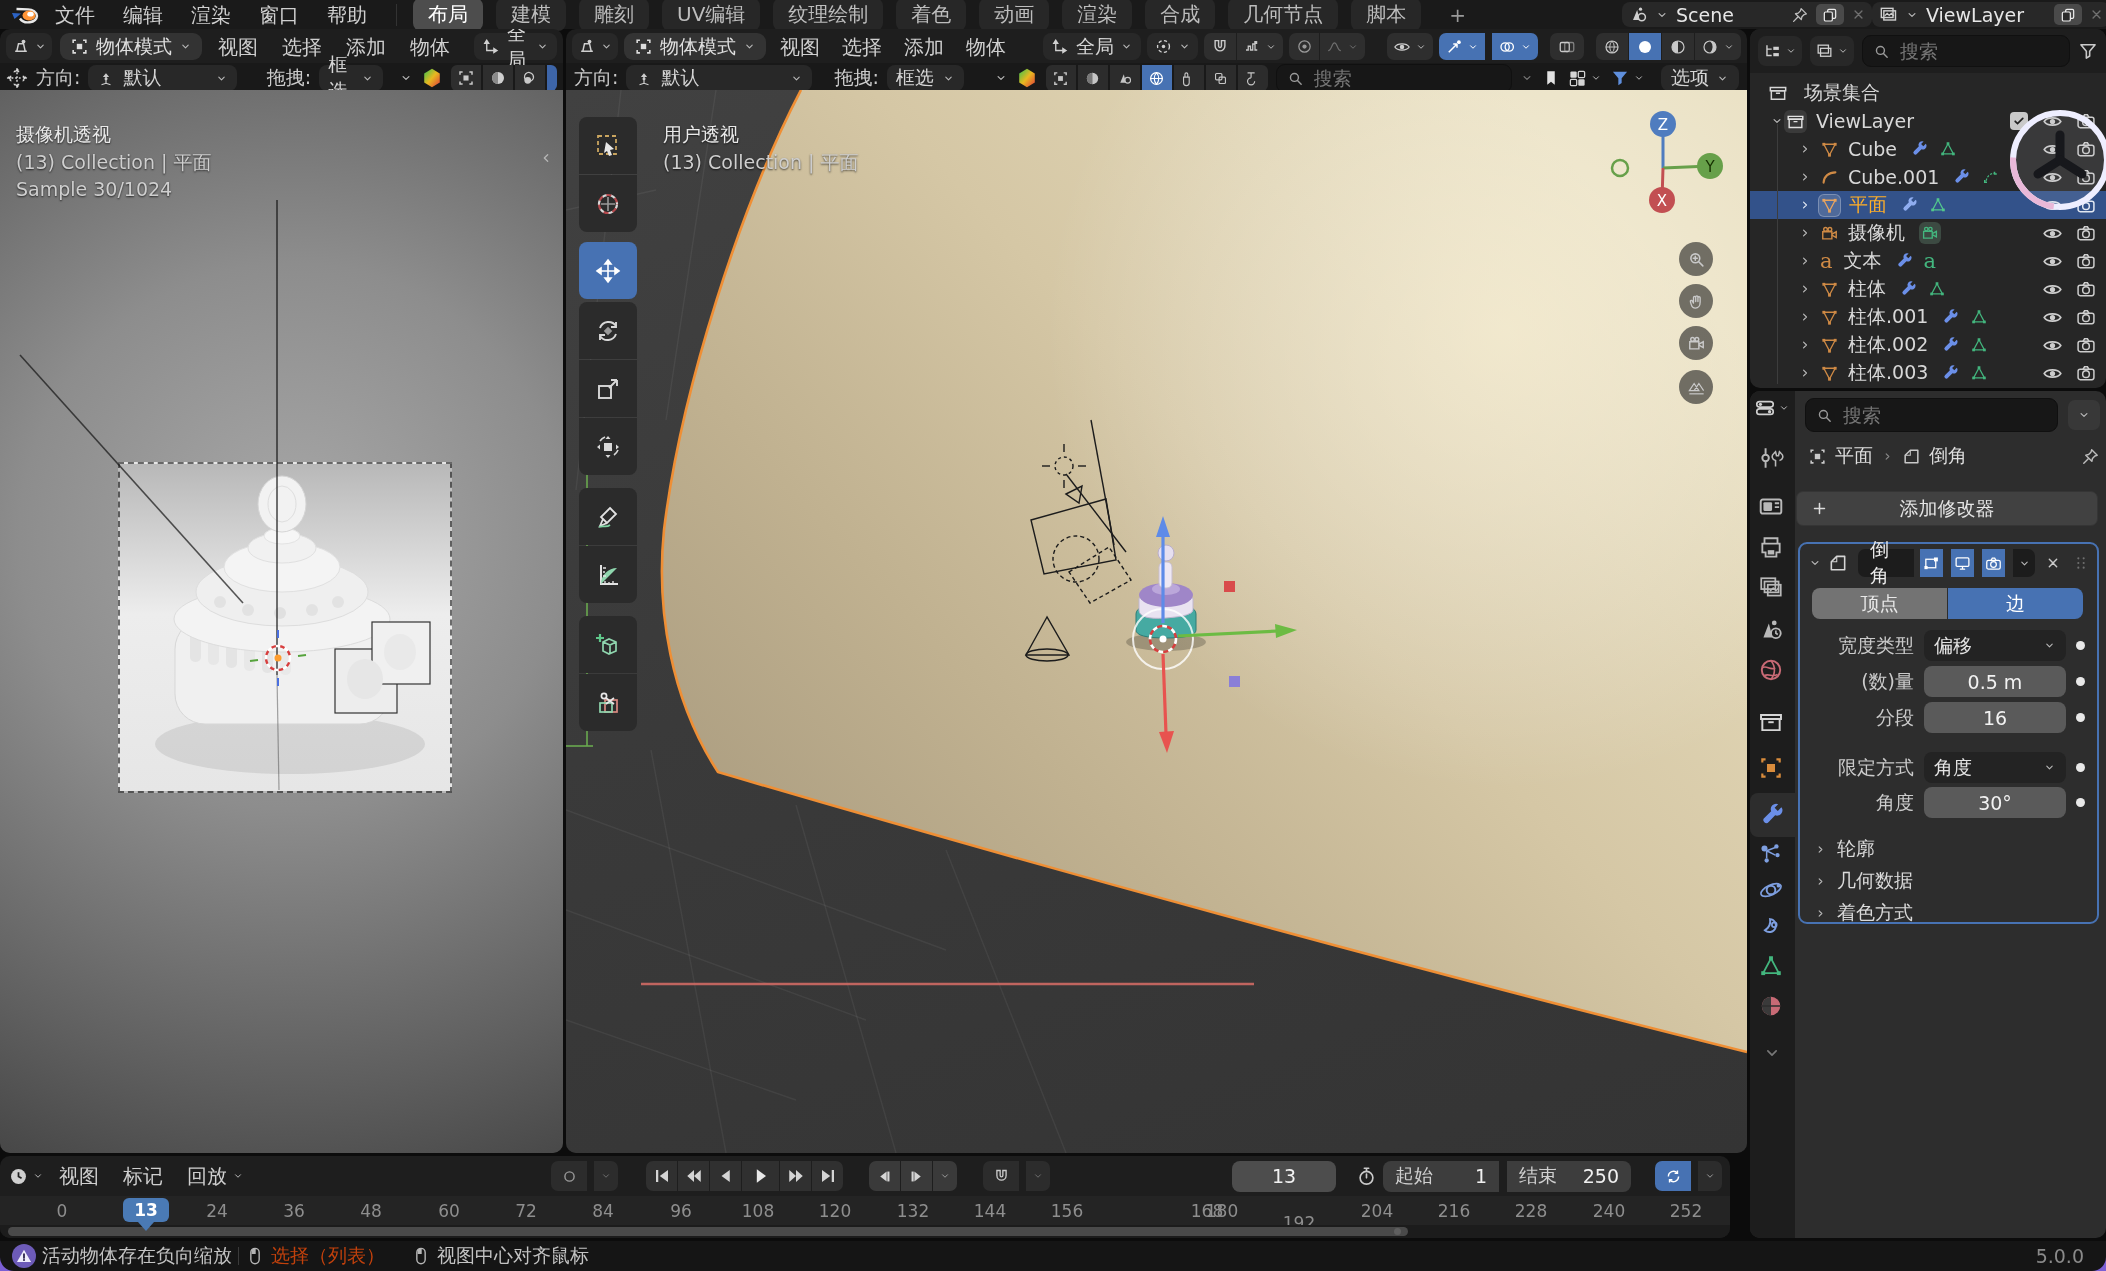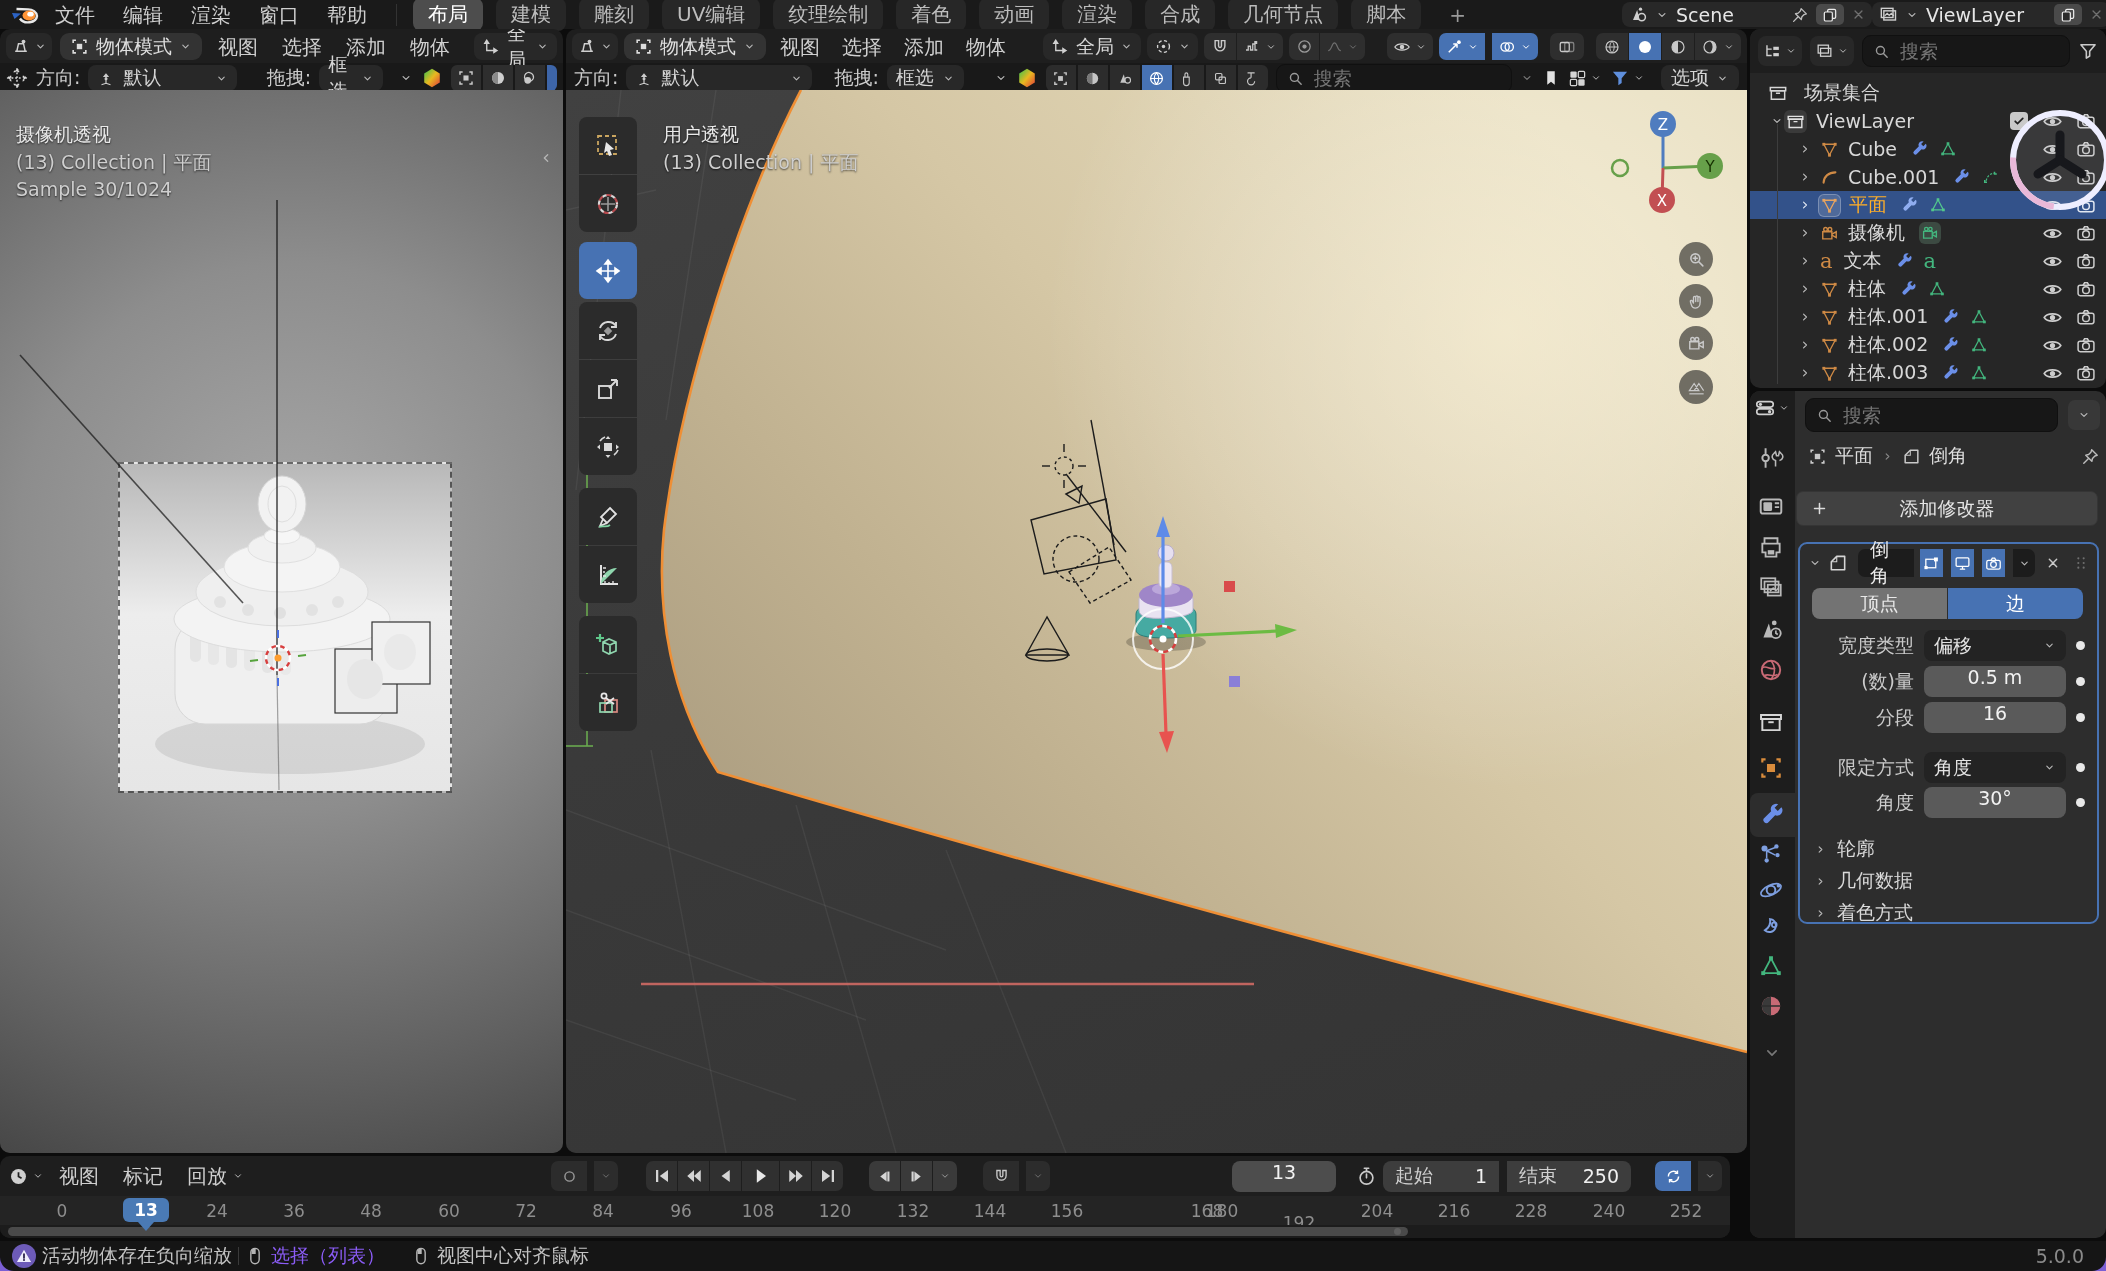--- a/index.html
+++ b/index.html
@@ -6,21 +6,21 @@
     font-family:"DejaVu Sans","Liberation Sans",sans-serif;-webkit-font-smoothing:antialiased;}
   #app{position:relative;width:2106px;height:1271px;background:#0c0c0c;font-size:20px;color:#d5d5d5;}
   .a{position:absolute}
   .f{display:flex;align-items:center}
   .ed{position:absolute;border-radius:10px;overflow:hidden}
   .menu{color:#cfcfcf;font-size:20px;padding:0 13px;line-height:30px;border-radius:6px;white-space:nowrap}
   .pill{background:#353535;border-radius:9px;height:32px;display:flex;align-items:center;padding:0 10px;gap:9px;color:#e0e0e0;white-space:nowrap}
   .pilld{background:#282828}
   .tab{background:#272727;color:#bdbdbd;border-radius:8px;padding:3px 15px;font-size:20px;white-space:nowrap}
   .tab.on{background:#4d4d4d;color:#fff}
-  .sld{background:#5a5a5a;border-radius:8px;height:31px;color:#f2f2f2;display:flex;align-items:flex-start;justify-content:center;font-size:19px}
+  .sld{background:#5a5a5a;border-radius:8px;height:31px;color:#f2f2f2;display:flex;align-items:center;justify-content:center;font-size:19px}
   .dd2{background:#232323;border-radius:8px;height:31px;color:#e4e4e4;display:flex;align-items:center;padding:0 10px;font-size:19px;gap:8px}
   .lbl{color:#cbcbcb;font-size:19px;text-align:right;white-space:nowrap}
   .srch{background:#171717;border-radius:9px;display:flex;align-items:center;gap:8px;padding:0 10px;border:1px solid #101010}
   .srch input{background:transparent;border:0;outline:0;color:#ddd;font-size:19px;width:100%;font-family:inherit}
   .srch input::placeholder{color:#767676}
   .ic{flex:none;display:block}
   .kdot{width:9px;height:9px;border-radius:50%;background:#e8e8e8}
   .orow{position:absolute;left:0;width:358px;height:28px;display:flex;align-items:center;font-size:19px;color:#d8d8d8}
   .toolbtn{position:absolute;left:13px;width:58px;height:57px;background:#2b2b2b;display:flex;align-items:center;justify-content:center}
   .navbtn{position:absolute;width:34px;height:34px;border-radius:50%;background:rgba(35,35,35,.62);display:flex;align-items:center;justify-content:center;color:#c9c9c9}
@@ -1494,21 +1494,21 @@
   <span class="f" style="width:24px;height:24px;border-radius:50%;background:#6d5bb8;justify-content:center">
     <svg class="ic" width="16" height="16" viewBox="0 0 24 24" color="#f0eefc">
           <use href="#s-warn"></use>
         </svg>
   </span>
   <span style="font-size:19px;color:#c3c3c3">活动物体存在负向缩放</span>
   <span style="width:1px;height:18px;background:#3a3a3a"></span>
   <svg class="ic" width="20" height="20" viewBox="0 0 24 24" color="#b5b5b5">
         <use href="#s-mouse"></use>
       </svg>
-  <span style="font-size:19px;color:#8b5cf6">选择（列表）</span>
+  <span style="font-size:19px;color:#c2410c">选择（列表）</span>
   <span style="width:14px"></span>
   <svg class="ic" width="20" height="20" viewBox="0 0 24 24" color="#b5b5b5">
         <use href="#s-mouse"></use>
       </svg>
   <span style="font-size:19px;color:#c3c3c3">视图中心对齐鼠标</span>
   <span style="flex:1"></span>
   <span style="font-size:19px;color:#8a8a8a;margin-right:10px">5.0.0</span>
 </div>
 
 </div>

